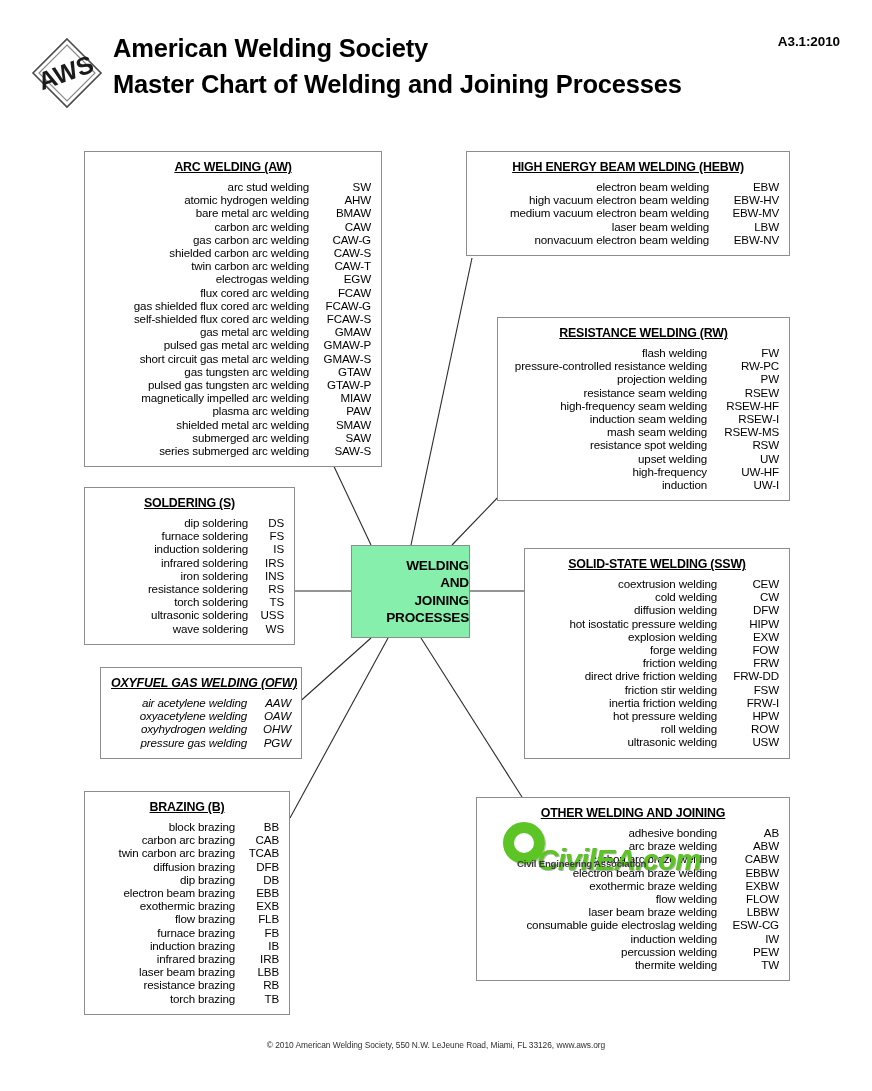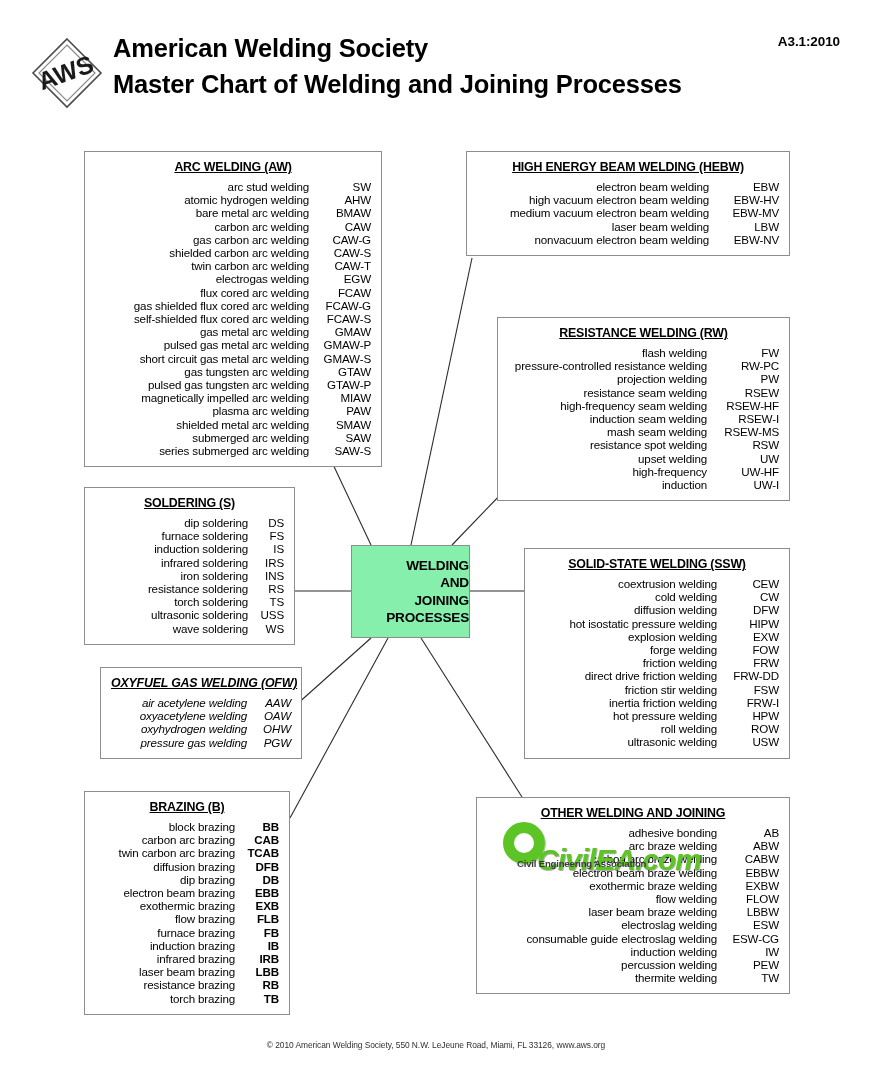--- a/index.html
+++ b/index.html
@@ -65,21 +65,21 @@
   }
   .ind1 .nm { padding-left: 15px; }
 
   
   .aw   .ab { width: 62px; }
   .hebw .ab { width: 70px; }
   .rw   .ab { width: 72px; }
   .s    .ab { width: 36px; }
   .ssw  .ab { width: 62px; }
   .ofw  .ab { width: 44px; }
-  .b    .ab { width: 44px; font-weight: bold; }
+  .b    .ab { width: 44px; }
   .ow   .ab { width: 62px; }
 
   
   #box-aw   { left: 84px;  top: 151px; width: 298px; }
   #box-hebw { left: 466px; top: 151px; width: 324px; }
   #box-rw   { left: 497px; top: 317px; width: 293px; }
   #box-s    { left: 84px;  top: 487px; width: 211px; }
   #box-ssw  { left: 524px; top: 548px; width: 266px; }
   #box-ofw  { left: 100px;  top: 667px; width: 202px; font-style: italic; }
   #box-b    { left: 84px;  top: 791px; width: 206px; }
@@ -547,24 +547,20 @@
         <span class="ab">EXBW</span>
       </div>
       <div class="row ind1">
         <span class="nm">flow welding</span>
         <span class="ab">FLOW</span>
       </div>
       <div class="row ind1">
         <span class="nm">laser beam braze welding</span>
         <span class="ab">LBBW</span>
       </div>
-      <div class="row">
-        <span class="nm">electroslag welding</span>
-        <span class="ab">ESW</span>
-      </div>
       <div class="row ind1">
         <span class="nm">consumable guide electroslag welding</span>
         <span class="ab">ESW-CG</span>
       </div>
       <div class="row">
         <span class="nm">induction welding</span>
         <span class="ab">IW</span>
       </div>
       <div class="row">
         <span class="nm">percussion welding</span>

